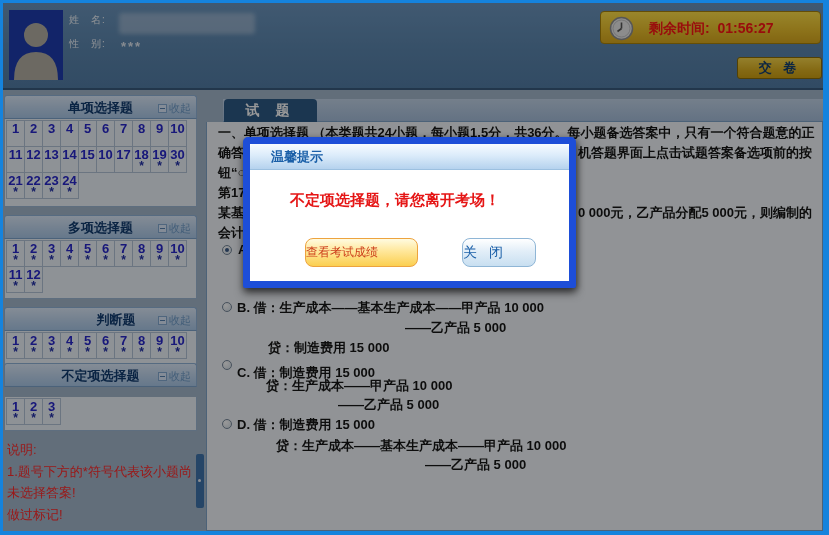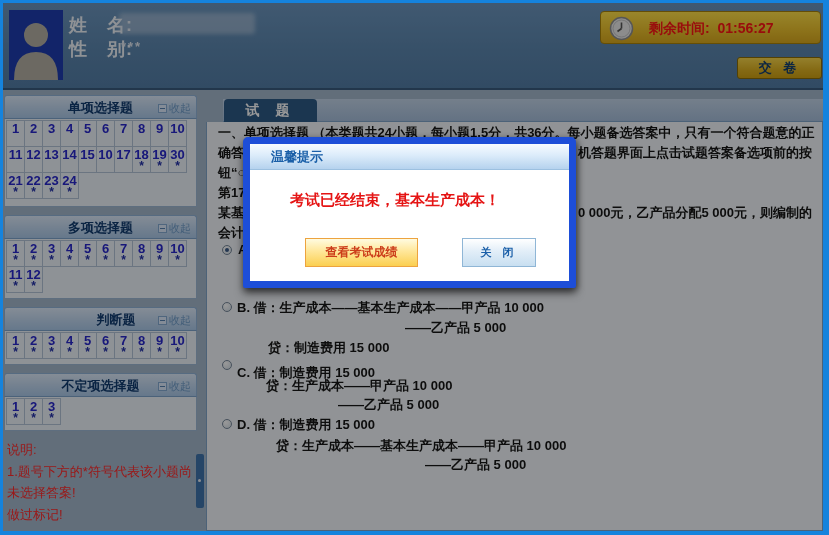--- a/index.html
+++ b/index.html
@@ -5,21 +5,21 @@
   * { margin:0; padding:0; box-sizing:border-box; }
   body { font-family: "Liberation Sans", "DejaVu Sans", sans-serif; background:#333; }
   #app { position:relative; width:829px; height:535px; background:#1583dd; overflow:hidden; }
   #inner { position:absolute; left:3px; top:3px; width:820px; height:528px; background:#a4b8cc; overflow:hidden; }
 
   
   #header { position:absolute; left:0; top:0; width:100%; height:87px;
             background:linear-gradient(180deg,#6c95bd 0%,#5c86ae 55%,#537da6 100%);
             border-bottom:2px solid #3a5b7d; }
   #photo { position:absolute; left:6px; top:7px; width:54px; height:70px; background:#1e3cb0; }
-  .hlabel { position:absolute; color:#eef3f9; font-size:18px; font-weight:bold; letter-spacing:1px; }
+  .hlabel { position:absolute; color:#eef3f9; font-size:10px; font-weight:normal; letter-spacing:1px; }
   #name-blur { position:absolute; left:116px; top:10px; width:136px; height:21px;
                background:rgba(205,215,230,0.45); border-radius:3px; filter:blur(2px); }
   #gender-value { position:absolute; left:118px; top:36px; color:#dfe7f0; font-size:13px; font-weight:bold; letter-spacing:2px; }
   #timer { position:absolute; left:597px; top:8px; width:221px; height:33px;
            background:linear-gradient(180deg,#ffe049 0%,#ecc22e 55%,#d9a91e 100%);
            border:1px solid #a8820a; border-radius:4px; }
   #timer-text { position:absolute; left:48px; top:8px; color:#ff1515; font-size:14px; font-weight:bold; }
   #clock { position:absolute; left:8px; top:4px; }
   #submit-btn { position:absolute; left:734px; top:54px; width:85px; height:22px;
                 background:linear-gradient(180deg,#f7d54a 0%,#ddb122 60%,#cfa012 100%);
@@ -67,26 +67,26 @@
   #overlay { position:absolute; left:0; top:0; width:100%; height:100%;
              background:rgba(0,0,0,0.40); z-index:10; }
   #dialog { position:absolute; left:240px; top:134px; width:333px; height:151px; background:#ffffff;
             border:7px solid #1d4ed8; border-radius:5px 5px 2px 2px; z-index:20;
             box-shadow:0 5px 9px rgba(0,0,0,0.55), 2px 2px 6px rgba(0,0,0,0.35); }
   #dialog-titlebar { position:absolute; left:0; top:0; width:100%; height:26px;
                      background:linear-gradient(180deg,#f6fbff 0%,#dcecfa 45%,#b5d2ee 100%);
                      border-bottom:1px solid #9cc0e0; border-radius:4px 4px 0 0;
                      color:#1a5fa8; font-size:13px; font-weight:bold; line-height:26px; padding-left:21px; }
   #dialog-msg { position:absolute; left:40px; top:47px; color:#e51515; font-size:15px; font-weight:bold; white-space:nowrap; }
-  .dbtn { position:absolute; top:94px; height:29px; border-radius:0; text-align:center;
-          line-height:27px; font-weight:bold; cursor:pointer; }
+  .dbtn { position:absolute; top:94px; height:29px; border-radius:8px; text-align:left;
+          line-height:27px; font-weight:normal; cursor:pointer; }
   #btn-score { left:55px; width:113px; font-size:12px; color:#cc3d1a;
                background:linear-gradient(180deg,#fffbe0 0%,#ffe79a 45%,#fbcf50 100%);
                border:1px solid #eda33e; }
-  #btn-close { left:212px; width:74px; font-size:11px; color:#1a5fa8; letter-spacing:4px;
+  #btn-close { left:212px; width:74px; font-size:14px; color:#1a5fa8; letter-spacing:4px;
                background:linear-gradient(180deg,#ffffff 0%,#e2eef8 45%,#c8dff1 100%);
                border:1px solid #8fb6d6; }
 </style>
 </head>
 <body>
 
 <div id="app">
   <div id="inner">
 
     <div id="header">
@@ -312,21 +312,21 @@
         <div class="qcell">
           <div class="qnum">9</div>
           <div class="qmark">*</div>
         </div>
         <div class="qcell">
           <div class="qnum">10</div>
           <div class="qmark">*</div>
         </div>
       </div>
 
-    <div class="panel-h" style="top:370px;">
+    <div class="panel-h" style="top:360px;">
       <span class="panel-title">不定项选择题</span>
       <span class="collapse"><span class="collapse-icon"></span><span>收起</span></span>
     </div>
     <div class="panel-b" style="top:394px; height:34px;">
         <div class="qcell">
           <div class="qnum">1</div>
           <div class="qmark">*</div>
         </div>
         <div class="qcell">
           <div class="qnum">2</div>
@@ -375,19 +375,19 @@
     <span class="frag" style="left:335px; top:393px;">——乙产品 5 000</span>
 
     <div class="radio" style="left:219px; top:416px;"></div>
     <span class="frag" style="left:234px; top:413px;">D. 借：制造费用 15 000</span>
     <span class="frag" style="left:265px; top:434px;margin-left:8px;">贷：生产成本——基本生产成本——甲产品 10 000</span>
     <span class="frag" style="left:422px; top:453px;">——乙产品 5 000</span>
 
     <div id="overlay"></div>
     <div id="dialog">
       <div id="dialog-titlebar">温馨提示</div>
-      <div id="dialog-msg">考试已经结束，基本生产成本！</div>
+      <div id="dialog-msg">不定项选择题，请您离开考场！</div>
       <div id="btn-score" class="dbtn">查看考试成绩</div>
       <div id="btn-close" class="dbtn">关 闭</div>
     </div>
 
   </div>
 </div>
 
 </body></html>

